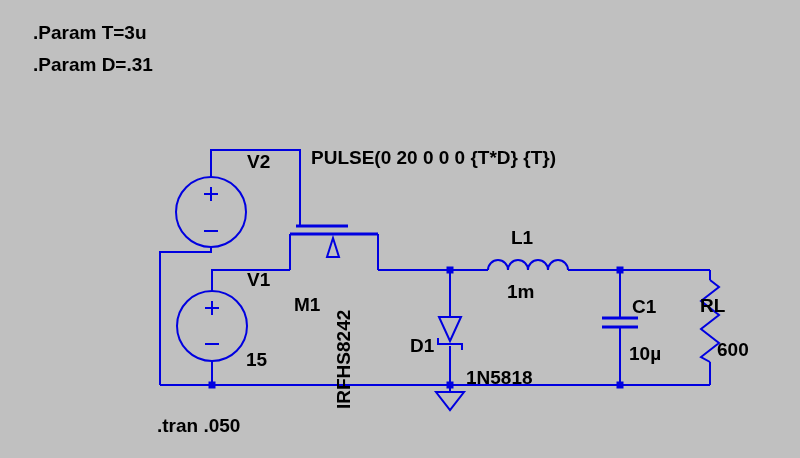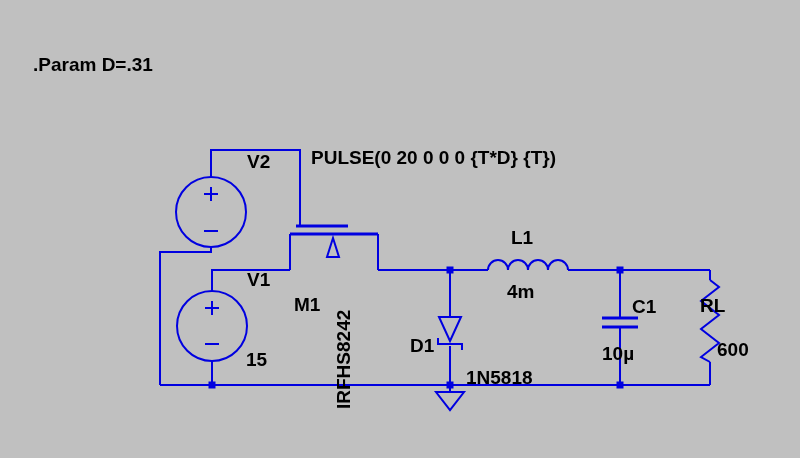--- a/index.html
+++ b/index.html
@@ -92,36 +92,38 @@
 
     <g>
       <rect class="dot" x="446.5" y="266.5" width="7" height="7"></rect>
       <rect class="dot" x="616.5" y="266.5" width="7" height="7"></rect>
       <rect class="dot" x="208.5" y="381.5" width="7" height="7"></rect>
       <rect class="dot" x="446.5" y="381.5" width="7" height="7"></rect>
       <rect class="dot" x="616.5" y="381.5" width="7" height="7"></rect>
     </g>
   </svg>
 
+  <div class="lbl" style="left:33px;top:22px">.Param T=3u</div>
   <div class="lbl" style="left:33px;top:54px">.Param D=.31</div>
 
   <div class="lbl" style="left:247px;top:151px">V2</div>
   <div class="lbl" style="left:311px;top:147px">PULSE(0 20 0 0 0 {T*D} {T})</div>
 
   <div class="lbl" style="left:247px;top:269px">V1</div>
   <div class="lbl" style="left:246px;top:349px">15</div>
 
   <div class="lbl" style="left:294px;top:294px">M1</div>
   <div class="lbl vlbl" style="left:333px;top:409px">IRFHS8242</div>
 
   <div class="lbl" style="left:410px;top:335px">D1</div>
   <div class="lbl" style="left:466px;top:367px">1N5818</div>
 
   <div class="lbl" style="left:511px;top:227px">L1</div>
-  <div class="lbl" style="left:507px;top:281px">4m</div>
+  <div class="lbl" style="left:507px;top:281px">1m</div>
 
   <div class="lbl" style="left:632px;top:296px">C1</div>
-  <div class="lbl" style="left:602px;top:343px">10µ</div>
+  <div class="lbl" style="left:629px;top:343px">10µ</div>
 
   <div class="lbl" style="left:700px;top:295px">RL</div>
   <div class="lbl" style="left:717px;top:339px">600</div>
 
+  <div class="lbl" style="left:157px;top:415px">.tran .050</div>
 </div>
 
 </body></html>

